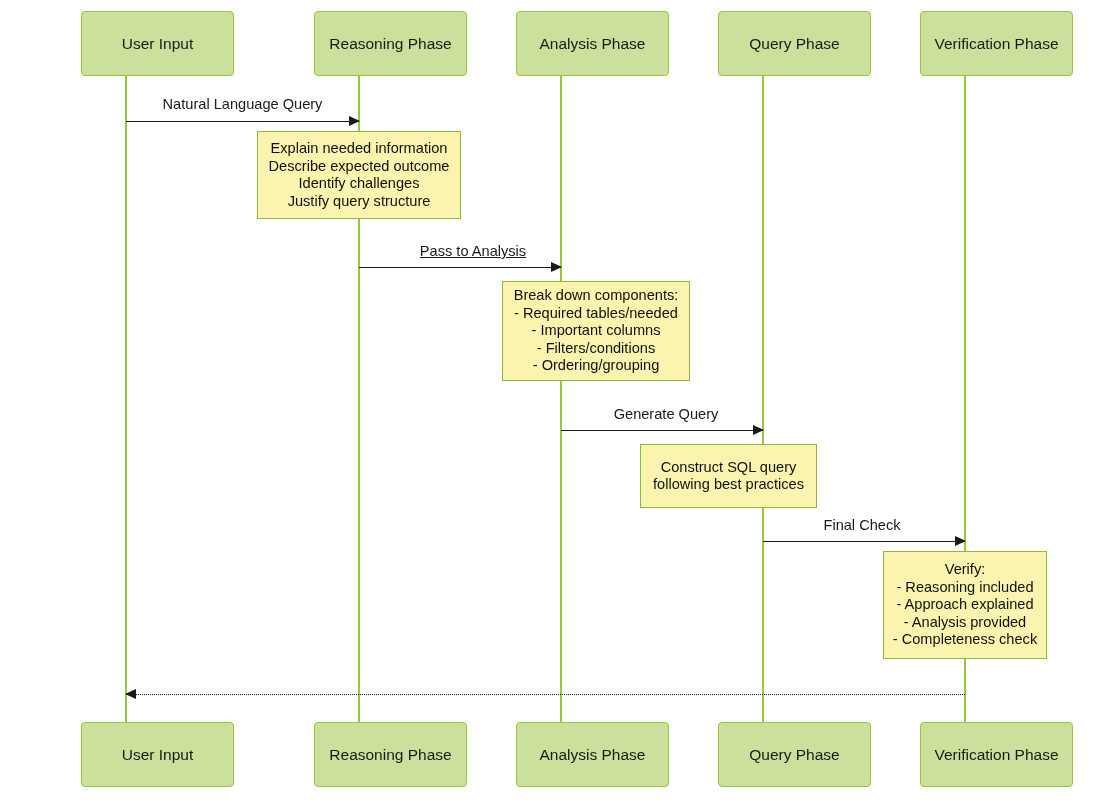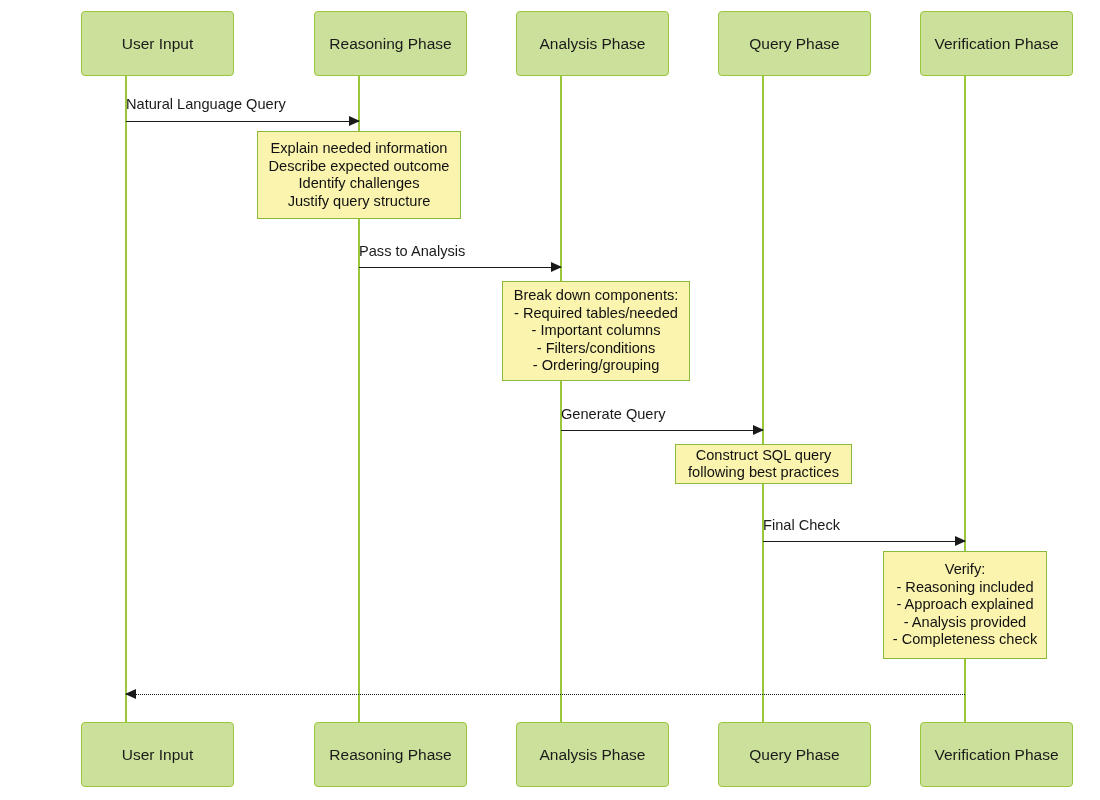--- a/index.html
+++ b/index.html
@@ -101,20 +101,21 @@
     height: 0;
     border-top: 5px solid transparent;
     border-bottom: 5px solid transparent;
     border-right: 11px solid #1a1a1a;
   }
   .msg-label {
     position: absolute;
     font-size: 14.6px;
     color: #1a1a1a;
     white-space: nowrap;
+    text-align: center;
     z-index: 7;
   }
 </style>
 </head>
 <body>
 
 <div id="canvas">
 
   <div class="lifeline" style="left:125px; top:76px; height:646px;"></div>
   <div class="lifeline" style="left:358px; top:76px; height:646px;"></div>
@@ -144,41 +145,41 @@
     <div class="arrowhead-right"></div>
   </div>
 
   <div class="note-box" style="left:257px; top:131px; width:204px; height:88px;">
     <div class="note-line">Explain needed information</div>
     <div class="note-line">Describe expected outcome</div>
     <div class="note-line">Identify challenges</div>
     <div class="note-line">Justify query structure</div>
   </div>
 
-  <div class="msg-label" style="left:359px; top:243px; width:228px;">Pass to Analysis</div>
+  <div class="msg-label" style="left:359px; top:243px; width:228px;text-decoration:underline;">Pass to Analysis</div>
   <div class="msg" style="left:359px; top:267px; width:202px;">
     <div class="msg-line-solid"></div>
     <div class="arrowhead-right"></div>
   </div>
 
   <div class="note-box" style="left:467px; top:281px; width:188px; height:100px;margin-left:35px;">
     <div class="note-line">Break down components:</div>
     <div class="note-line">- Required tables/needed</div>
     <div class="note-line">- Important columns</div>
     <div class="note-line">- Filters/conditions</div>
     <div class="note-line">- Ordering/grouping</div>
   </div>
 
   <div class="msg-label" style="left:561px; top:406px; width:210px;">Generate Query</div>
   <div class="msg" style="left:561px; top:430px; width:202px;">
     <div class="msg-line-solid"></div>
     <div class="arrowhead-right"></div>
   </div>
 
-  <div class="note-box" style="left:675px; top:444px; width:177px; height:40px;">
+  <div class="note-box" style="left:640px; top:444px; width:177px; height:64px;">
     <div class="note-line">Construct SQL query</div>
     <div class="note-line">following best practices</div>
   </div>
 
   <div class="msg-label" style="left:763px; top:517px; width:198px;">Final Check</div>
   <div class="msg" style="left:763px; top:541px; width:202px;">
     <div class="msg-line-solid"></div>
     <div class="arrowhead-right"></div>
   </div>
 

